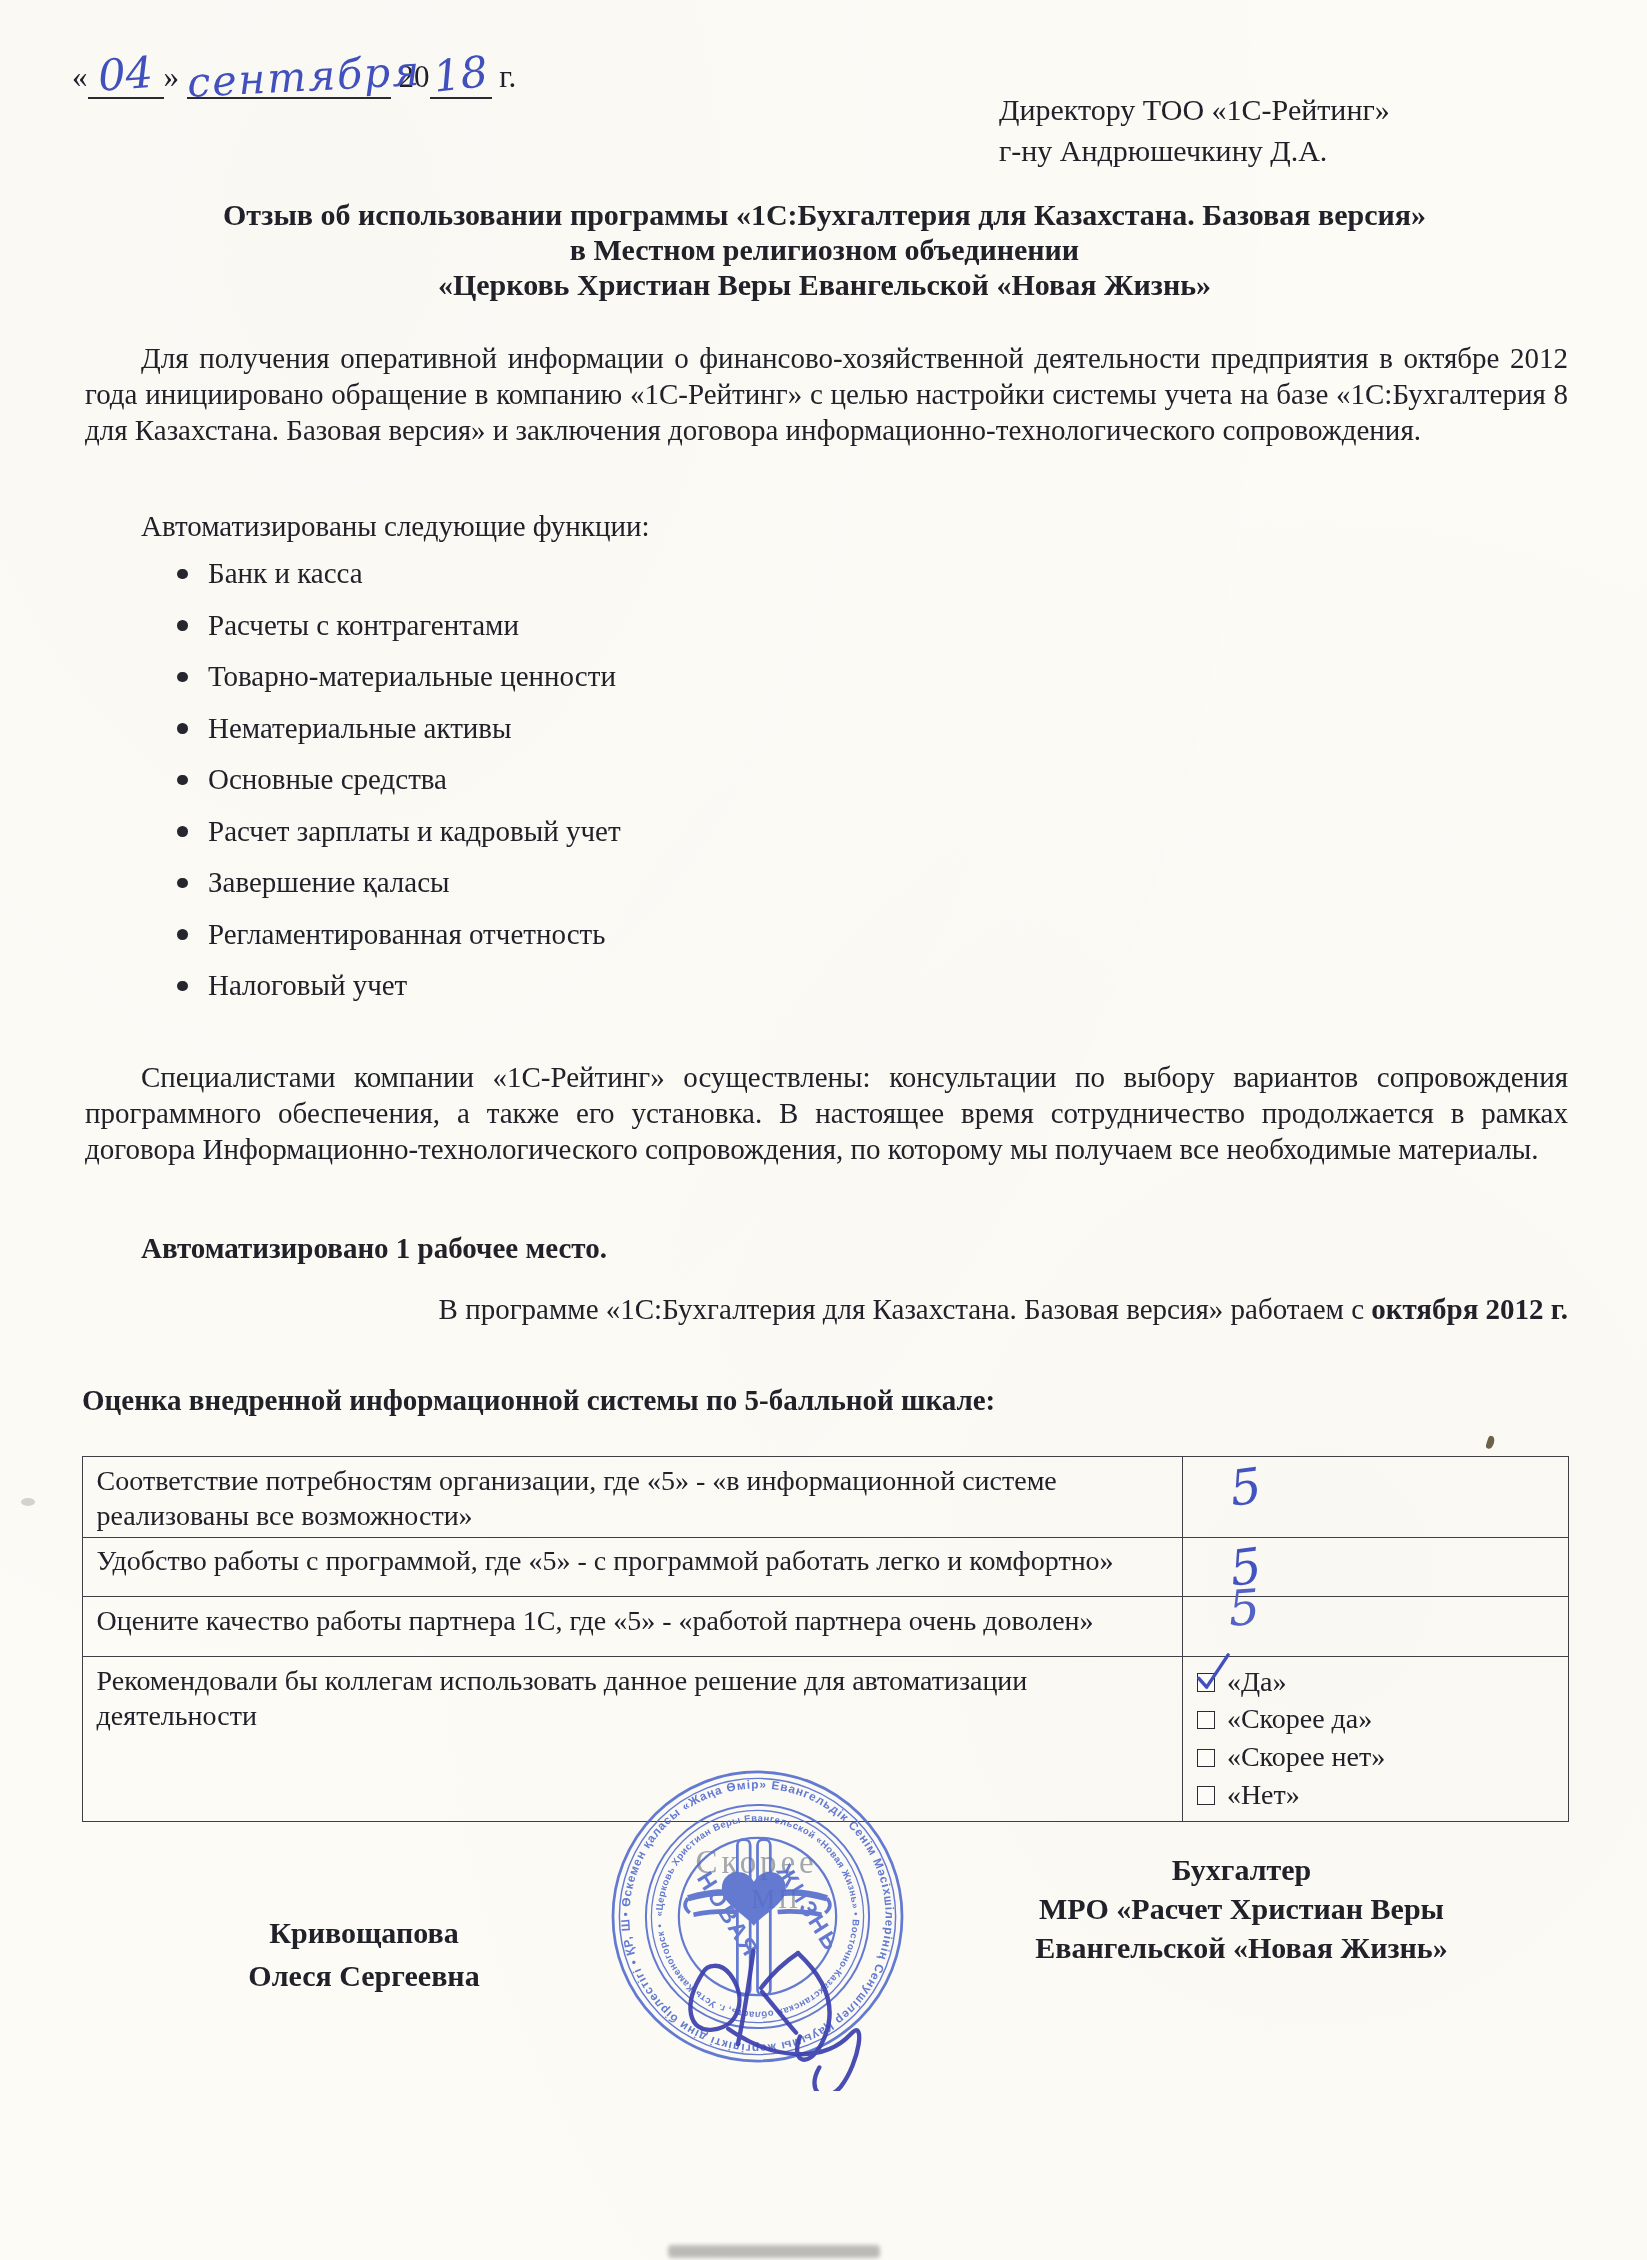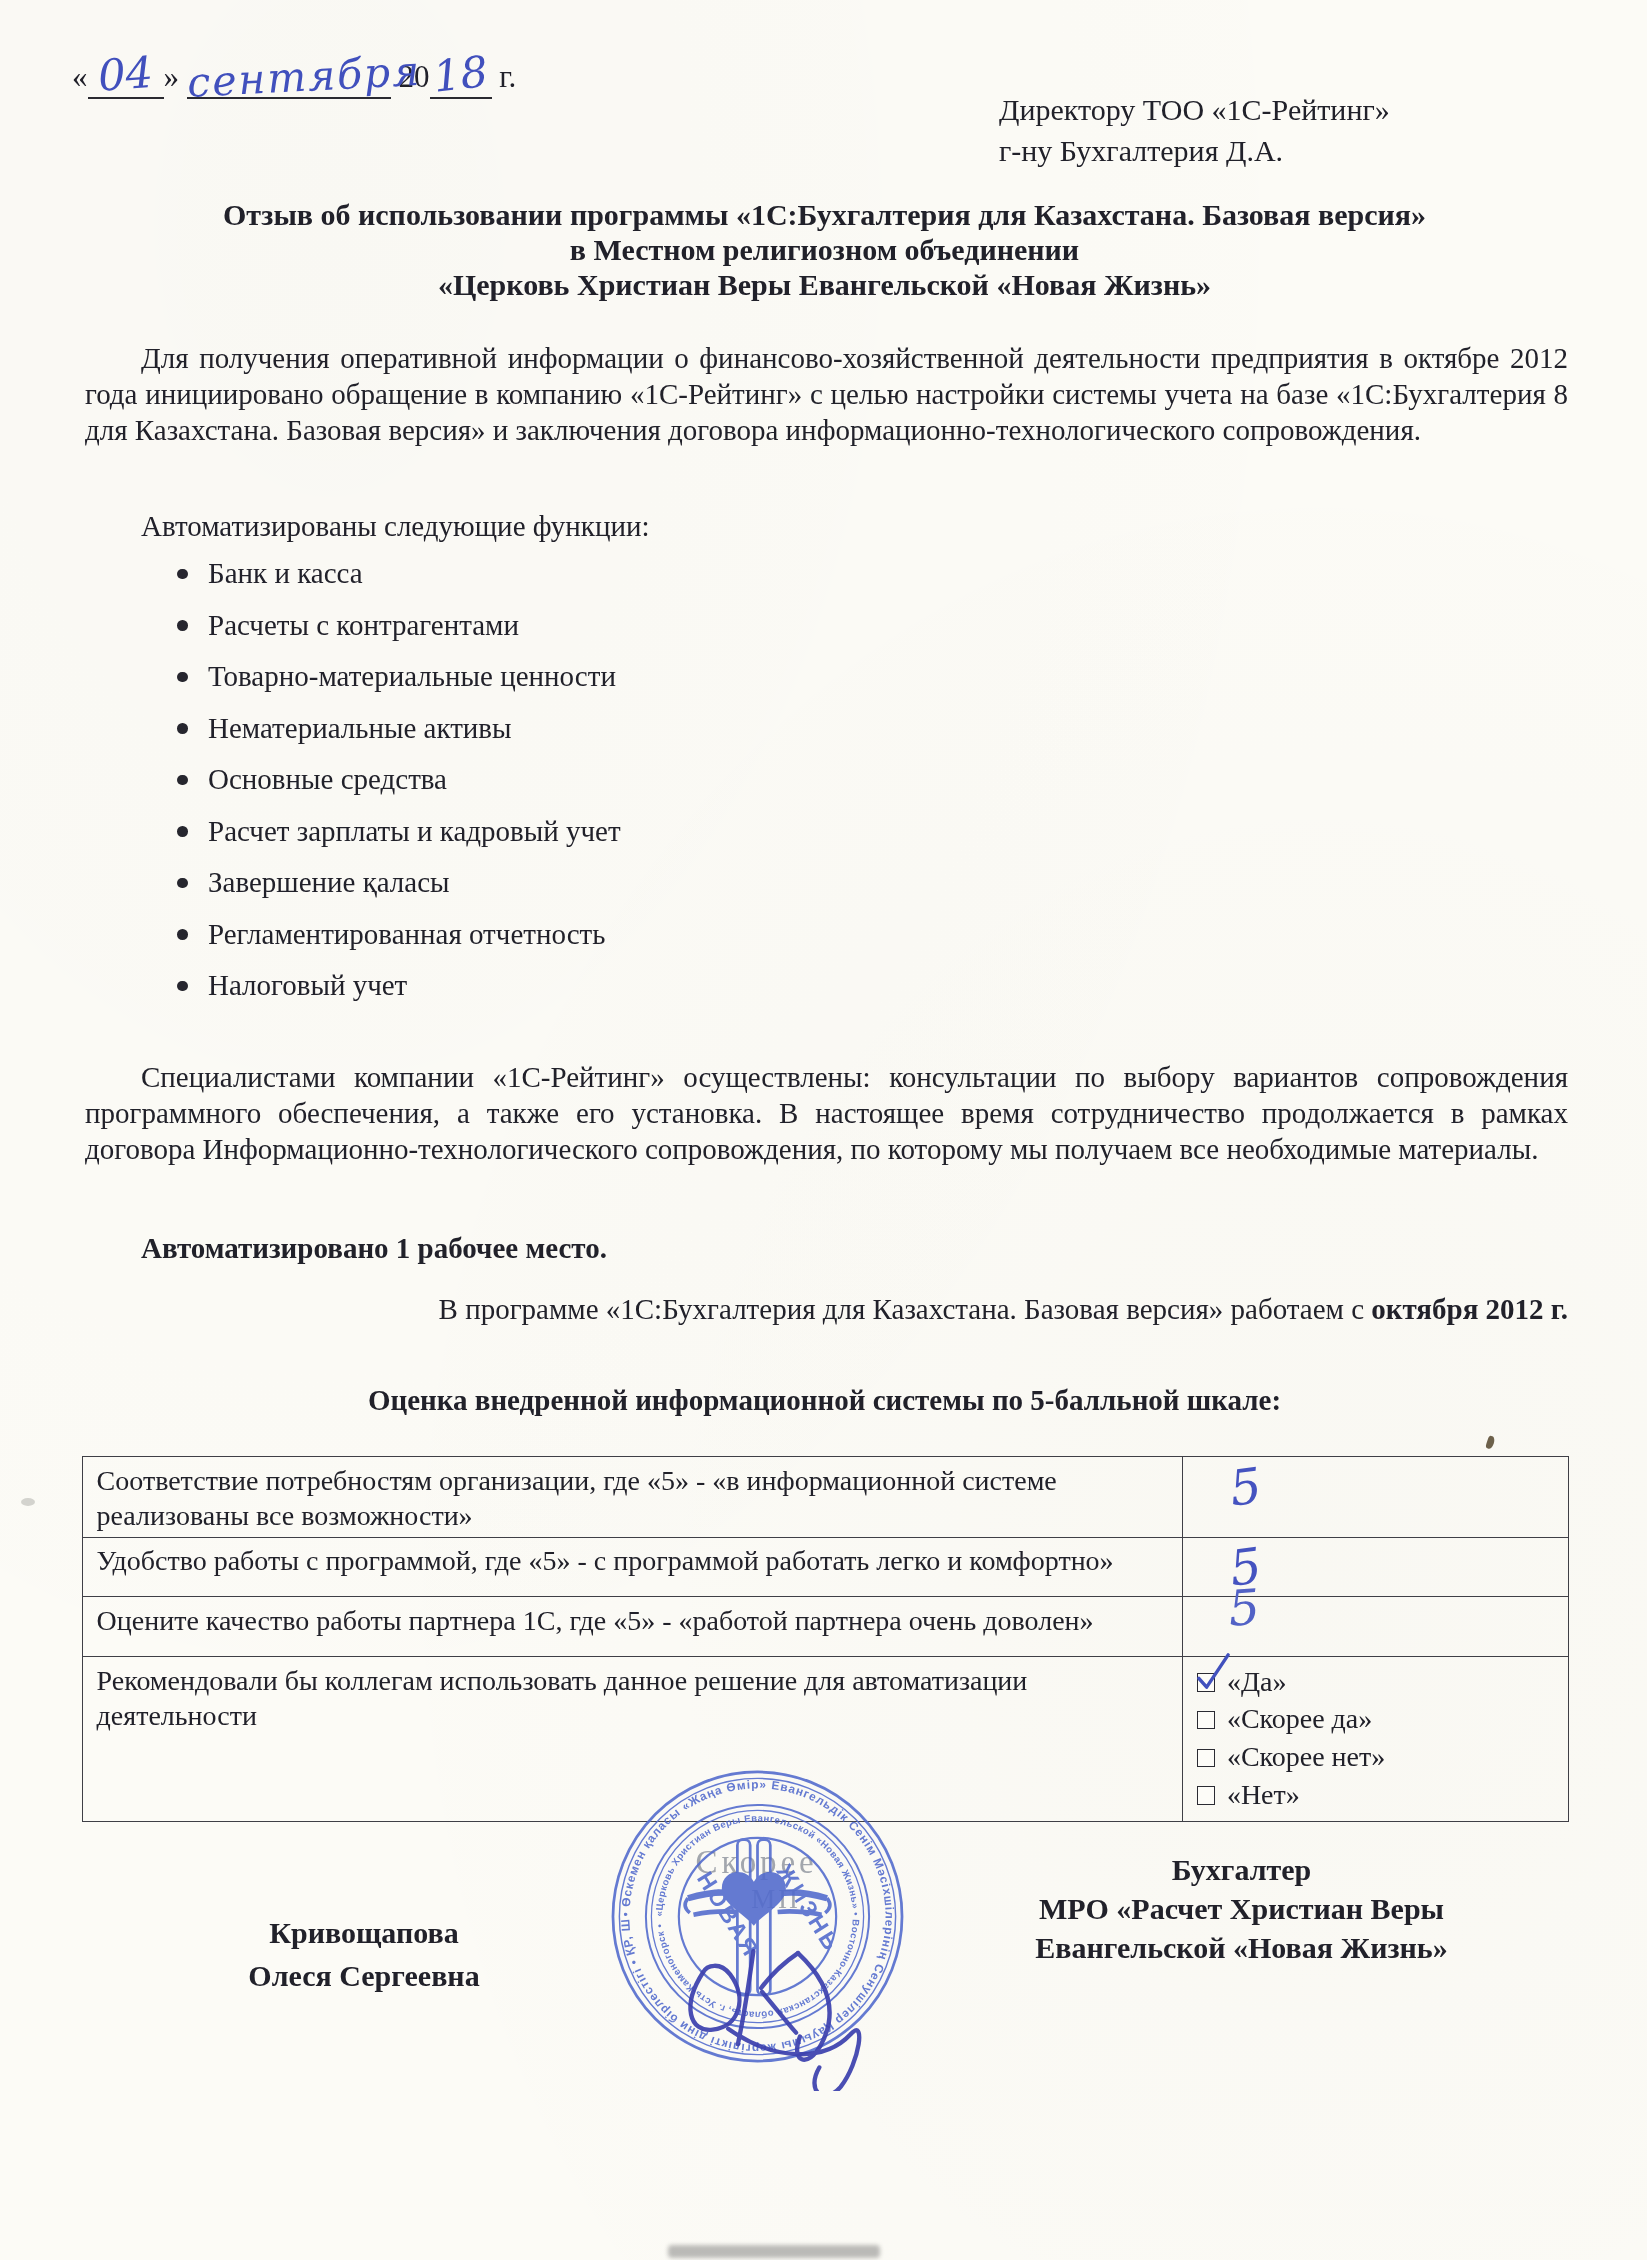--- a/index.html
+++ b/index.html
@@ -46,21 +46,21 @@
   .func-list{left:85px;top:555px;margin:0;padding:0;list-style:none;}
   .func-list li{
     position:relative;margin:0 0 0 123px;padding:0 0 15.5px 0;
     font-size:29px;line-height:36px;
   }
   .func-list li::before{
     content:"";position:absolute;left:-31px;top:13.6px;
     width:10.7px;height:10.7px;border-radius:50%;background:#26262e;
   }
   
-  .rating-heading{left:82px;top:1384px;width:1485px;text-align:center;font-weight:bold;font-size:29px;}
+  .rating-heading{left:82px;top:1384px;width:1485px;text-align:left;font-weight:bold;font-size:29px;}
   
   .rt{left:82px;top:1456px;width:1487px;border:1.9px solid #3f3f46;border-collapse:collapse;table-layout:fixed;}
   .rt td{border:1.9px solid #3f3f46;vertical-align:top;font-size:28px;line-height:35px;padding:5.8px 13.6px 3.9px 13.6px;}
   .rt .qcol{width:1072px;}
   .rt .r1{height:76px;}
   .rt .r2{height:55px;}
   .rt .r3{height:58px;}
   .rt .r4{height:141px;}
   .hand5{
     font-family:"DejaVu Serif",serif;font-style:italic;
@@ -98,21 +98,21 @@
 
   <div class="abs date-line">
     <span>«</span><span class="blank day"><span class="hand day-v">04</span></span><span>»</span>
     <span class="blank month"><span class="hand month-v">сентября</span></span>
     <span>20</span><span class="blank year"><span class="hand year-v">18</span></span>
     <span>г.</span>
   </div>
 
   <div class="abs addressee">
     <div>Директору ТОО «1С-Рейтинг»</div>
-    <div>г-ну Бухгалтерия Д.А.</div>
+    <div>г-ну Андрюшечкину Д.А.</div>
   </div>
 
   <div class="abs doc-title">
     <div>Отзыв об использовании программы «1С:Бухгалтерия для Казахстана. Базовая версия»</div>
     <div>в Местном религиозном объединении</div>
     <div>«Церковь Христиан Веры Евангельской «Новая Жизнь»</div>
   </div>
 
   <div class="abs para p1"><span class="indent"></span><span>Для получения оперативной информации о финансово-хозяйственной деятельности предприятия в октябре 2012 года инициировано обращение в компанию «1С-Рейтинг» с целью настройки системы учета на базе «1С:Бухгалтерия 8 для Казахстана. Базовая версия» и заключения договора информационно-технологического сопровождения.</span></div>
 

